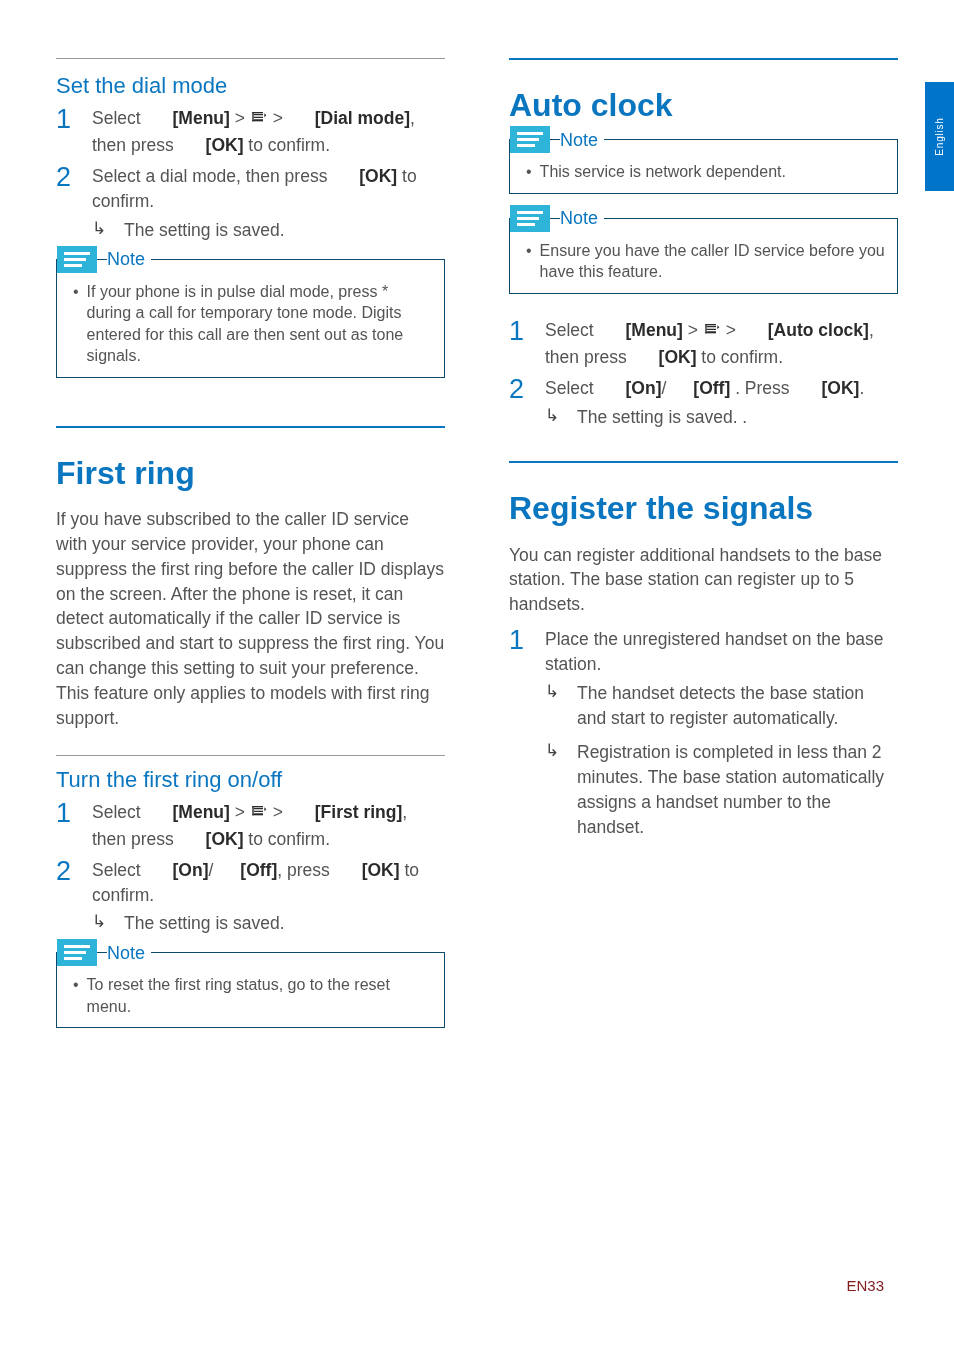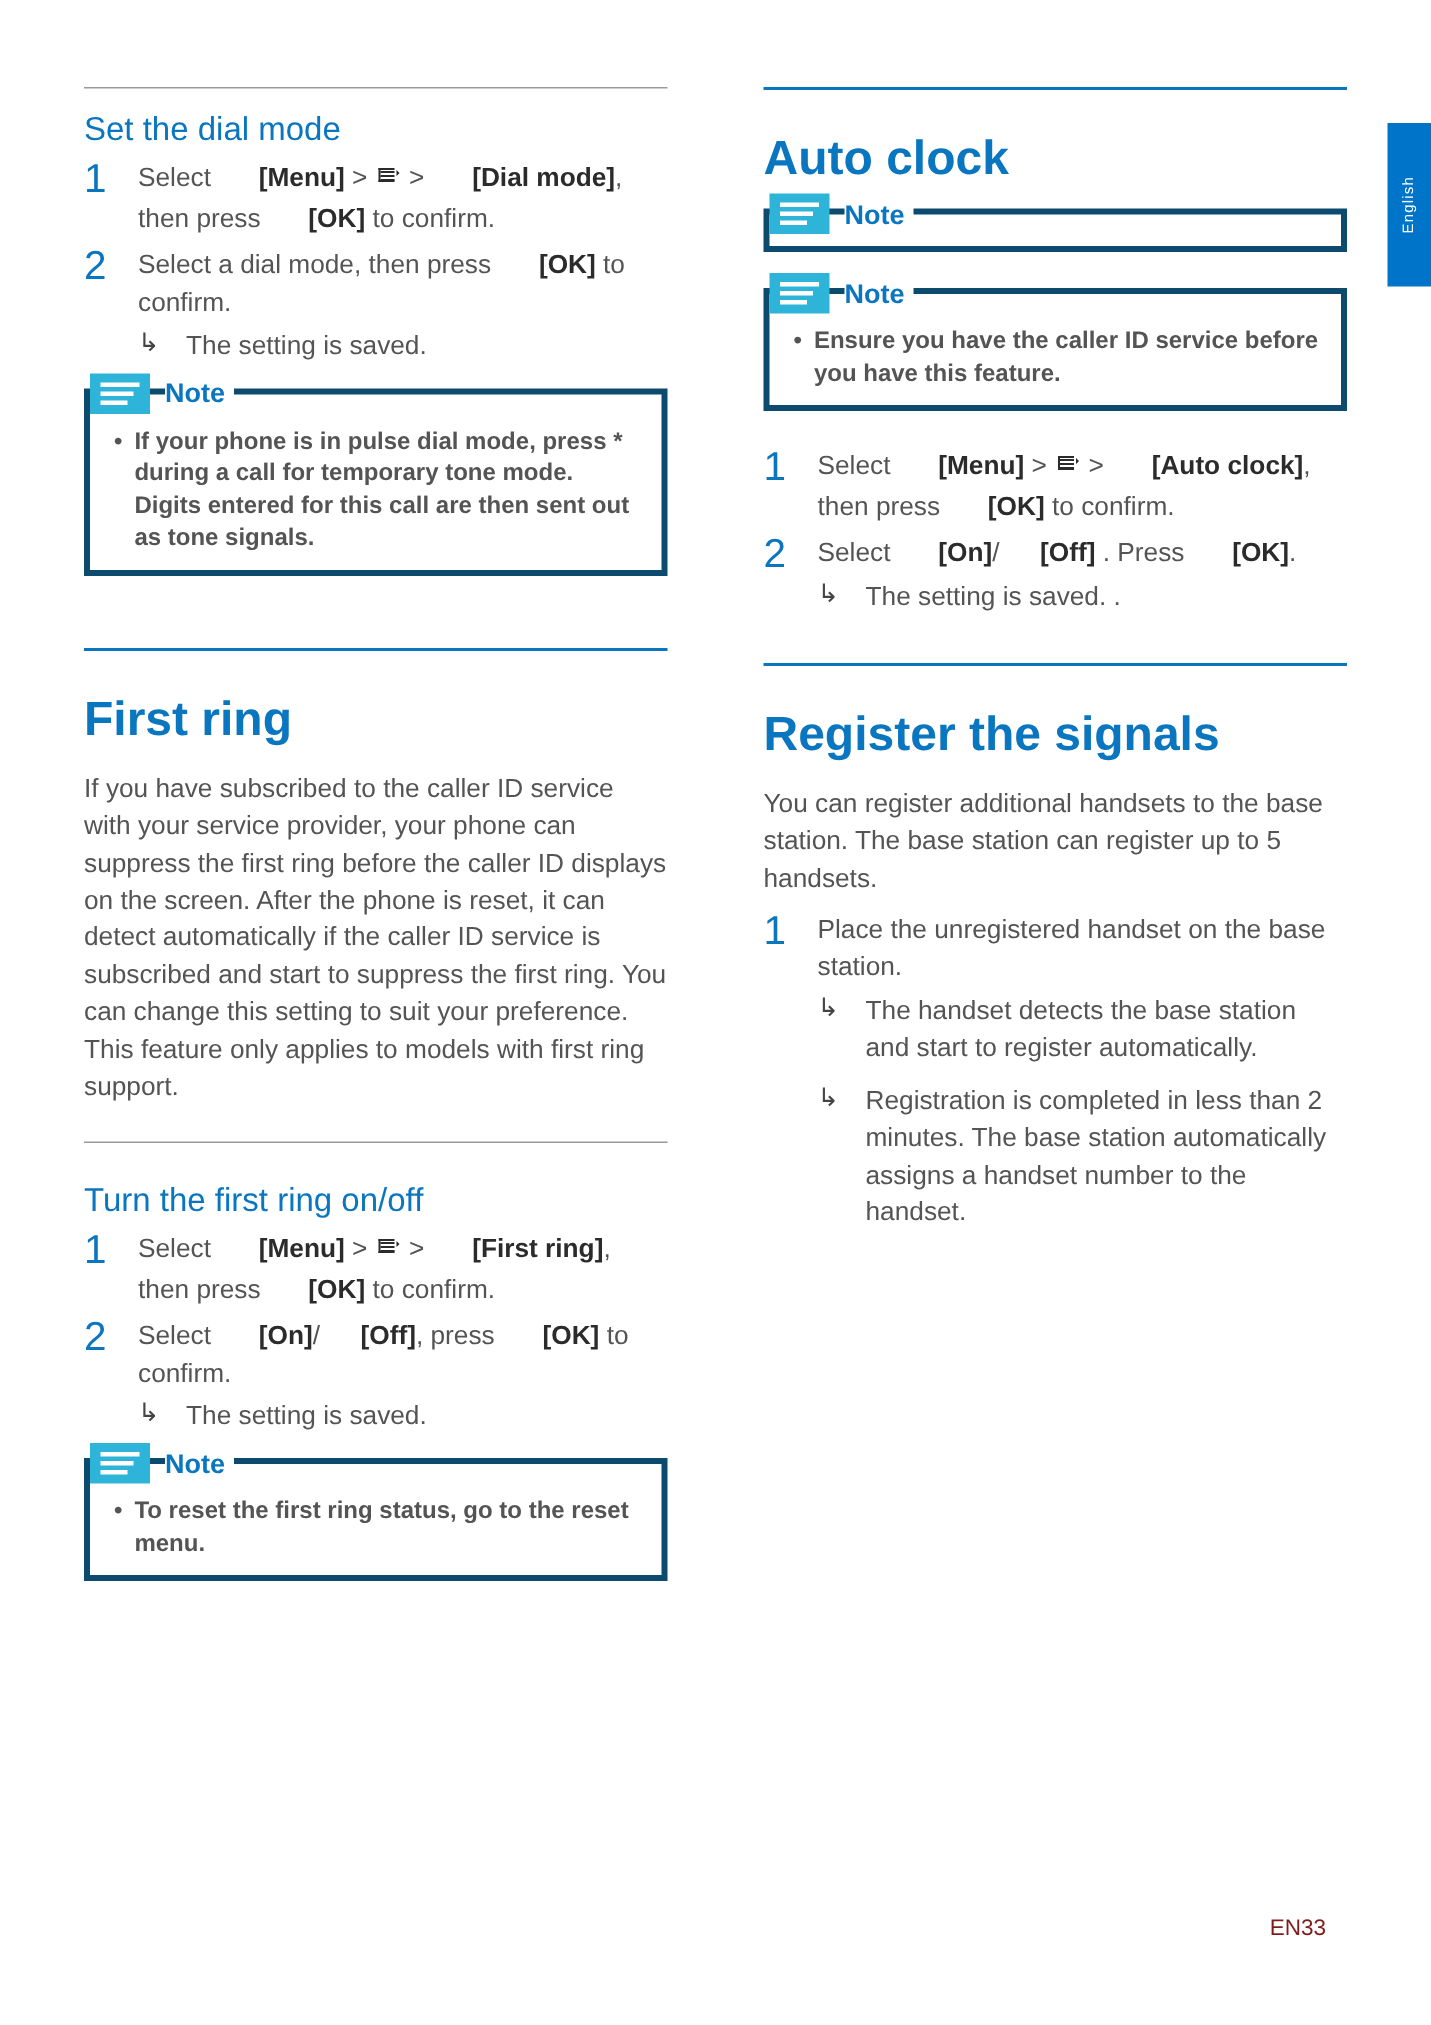--- a/index.html
+++ b/index.html
@@ -44,21 +44,21 @@
     border-top:2.5px solid var(--blue);
     padding-top:28px;
     line-height:1.1;
   }
   h2.sub{
     color:var(--blue);
     font-weight:300;
     font-size:22px;
     margin:0 0 8px 0;
     border-top:1px solid var(--thin-rule);
-    padding-top:25px;
+    padding-top:11px;
     line-height:1.15;
   }
   p.body{
     font-size:17.5px;
     line-height:1.42;
     margin:0 0 10px 0;
     color:var(--grey);
   }
   ol.steps{list-style:none;padding:0;margin:0 0 14px 0;}
   ol.steps>li{
@@ -69,23 +69,23 @@
   ol.steps>li>.num{
     color:var(--blue);font-size:27px;line-height:1.0;font-weight:300;min-width:22px;
   }
   ol.steps>li>.body{flex:1;}
   .sub-result{
     display:flex;gap:14px;margin-top:4px;
   }
   .sub-result .arrow{min-width:18px;font-size:17px;color:#444;line-height:1.3;}
   .sub-result .txt{flex:1;}
   .note-box{
-    border:4px solid #0c4a6e;
+    border:1px solid #0c4a6e;
     margin:16px 0 24px 0;
-    font-size:16px;line-height:1.35;font-weight:bold;
+    font-size:16px;line-height:1.35;
   }
   .note-head{
     display:flex;align-items:center;gap:10px;
     transform:translateY(-14px);padding-left:0;margin-bottom:-6px;
   }
   .note-icon{
     width:40px;height:27px;
     background:var(--note-cyan);
     display:flex;flex-direction:column;justify-content:center;gap:3px;
     padding:0 7px;box-sizing:border-box;position:relative;
@@ -213,20 +213,25 @@
 
     <h1 class="sec">Auto clock</h1>
 
     <div class="note-box">
       <div class="note-head">
         <span class="note-icon">
             <span class="b3"></span>
           </span>
         <span class="note-label">Note</span>
       </div>
+      <ul>
+          <li>
+            <span>This service is network dependent.</span>
+          </li>
+        </ul>
     </div>
 
     <div class="note-box">
       <div class="note-head">
         <span class="note-icon">
             <span class="b3"></span>
           </span>
         <span class="note-label">Note</span>
       </div>
       <ul>

